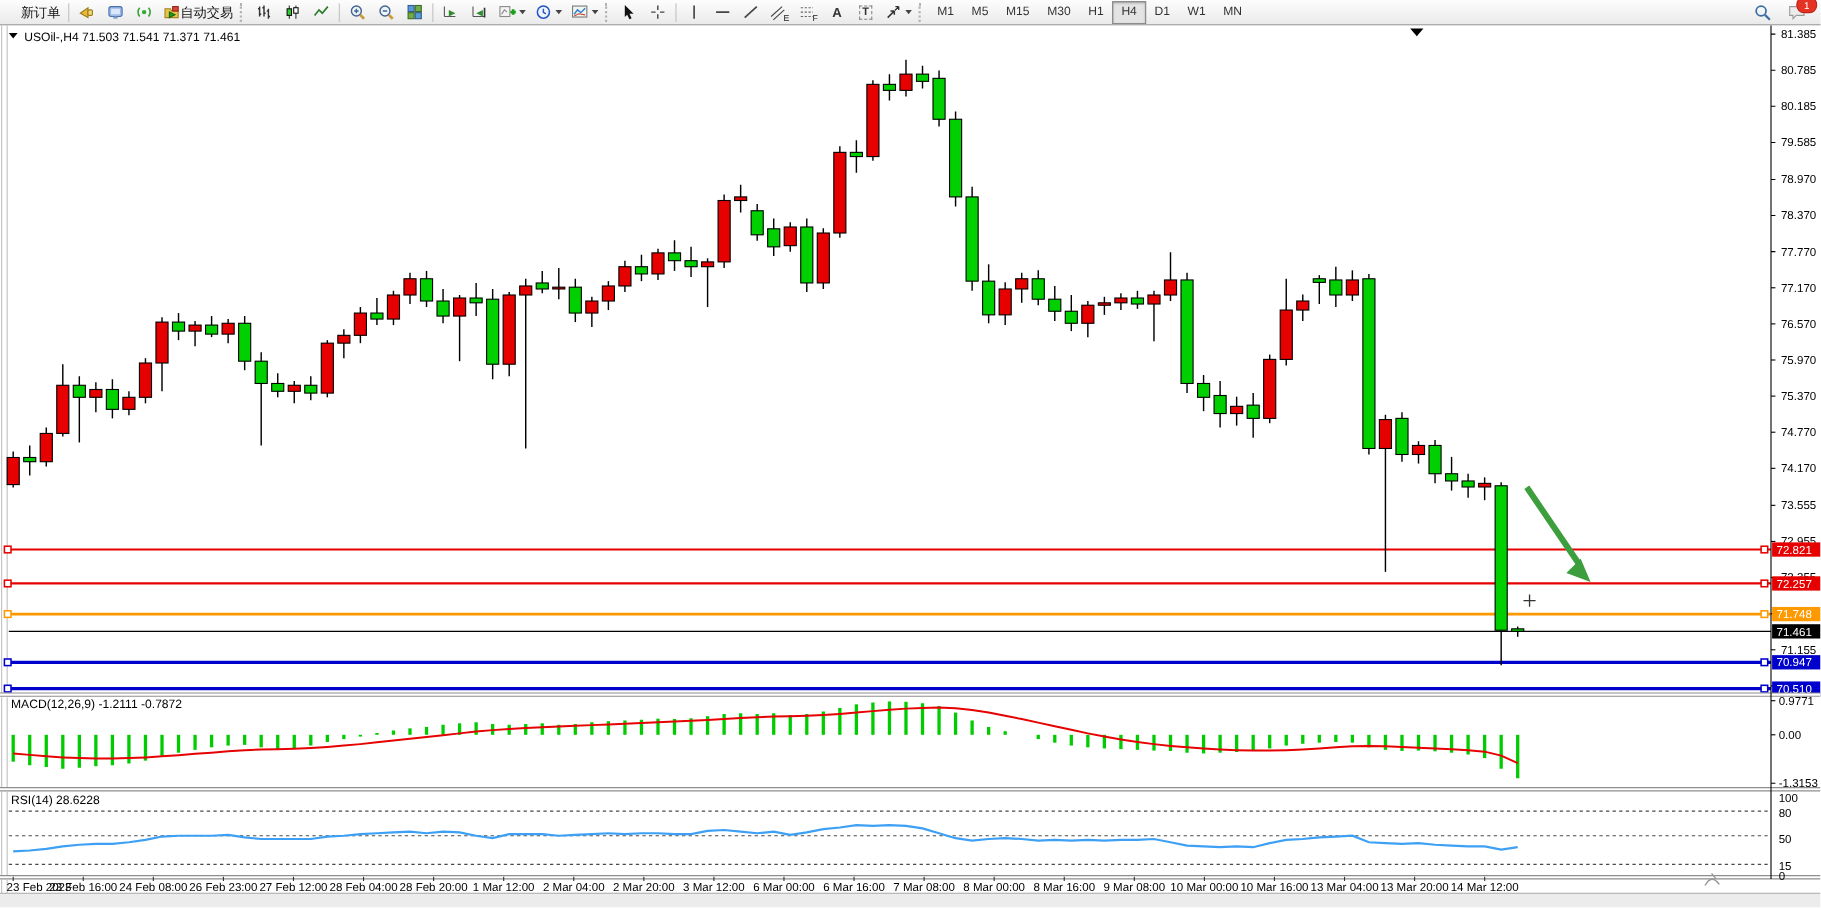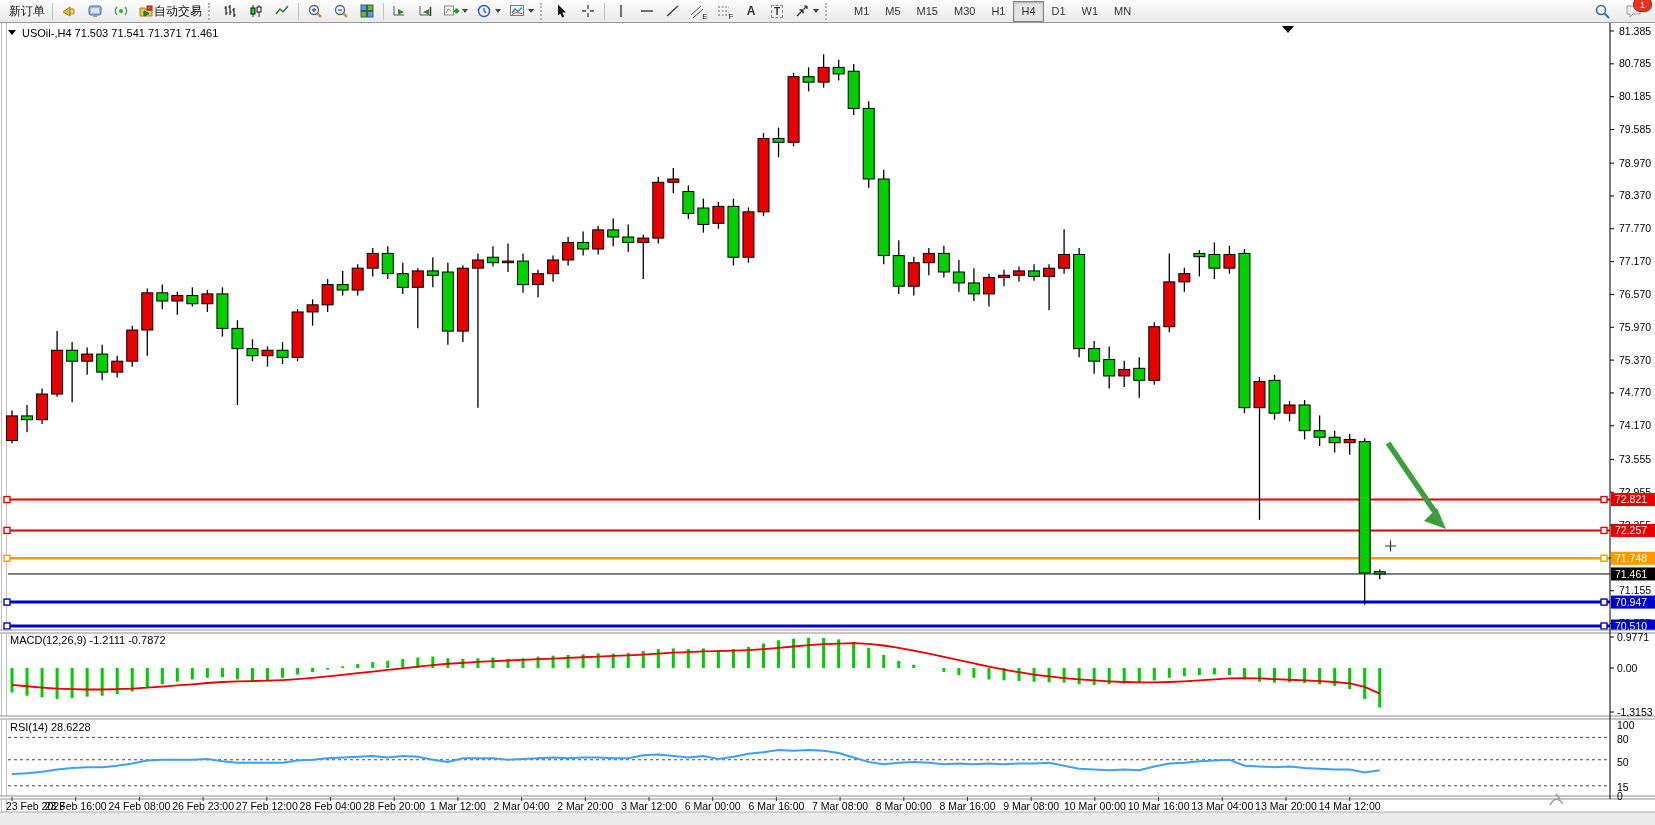--- a/index.html
+++ b/index.html
@@ -1,31 +1,31 @@
 <!DOCTYPE html>
 <html><head>
 <meta charset="utf-8">
 <style>
   html,body{margin:0;padding:0;background:#fff;width:1655px;height:825px;overflow:hidden;
     font-family:"Liberation Sans",sans-serif;}
   .toolbar{position:absolute;left:0;top:0;width:1655px;height:23px;box-sizing:border-box;
     display:flex;align-items:center;background:linear-gradient(#fdfdfd,#eaeaea);
-    border-bottom:1px solid #9a9a9a;padding-left:5px;z-index:5;}
+    border-bottom:1px solid #9a9a9a;padding-left:15px;z-index:5;}
   .tb-btn{height:20px;min-width:18px;display:inline-flex;align-items:center;justify-content:center;
     padding:0 3px;font-size:12px;color:#111;border:1px solid transparent;background:transparent;
     white-space:nowrap;cursor:default;}
   .tb-btn svg{display:block}
   .sep{width:1px;height:17px;background:#c2c2c2;margin:0 3px;flex:none}
   .grip{width:3px;height:17px;border-left:2px dotted #b3b3b3;margin:0 4px 0 2px;flex:none}
   .caret{width:0;height:0;border-left:3px solid transparent;border-right:3px solid transparent;
     border-top:4px solid #444;margin-left:3px}
   .sub{font-style:normal;font-size:8px;line-height:8px;align-self:flex-end;margin-left:-2px;color:#222}
   .letterA{font-size:12px;font-weight:bold;color:#333}
   .letterT{font-size:10px;font-weight:bold;color:#333;border:1px dashed #888;padding:0 2px;line-height:11px}
-  .tf-group{display:flex;margin-left:12px}
+  .tf-group{display:flex;margin-left:0}
   .tf-btn{font-size:11px;color:#333;height:19px;display:inline-flex;align-items:center;
     padding:0 7px;border:1px solid transparent}
   .tf-btn.active{border:1px solid #838383;background:#e4e4e4;box-shadow:inset 0 1px 2px rgba(0,0,0,.25)}
   .right-group{margin-left:auto;display:flex;align-items:center;margin-right:8px;gap:6px}
   .chat-wrap{position:relative}
   .nbadge{position:absolute;top:-4px;right:-6px;min-width:13px;height:13px;border-radius:7px;
     background:#e53323;color:#fff;font-size:9px;display:flex;align-items:center;justify-content:center;
     padding:0 2px;border:1px solid #c02015}
   #chart-svg{position:absolute;left:0;top:23px}
   text{font-family:"Liberation Sans",sans-serif}

